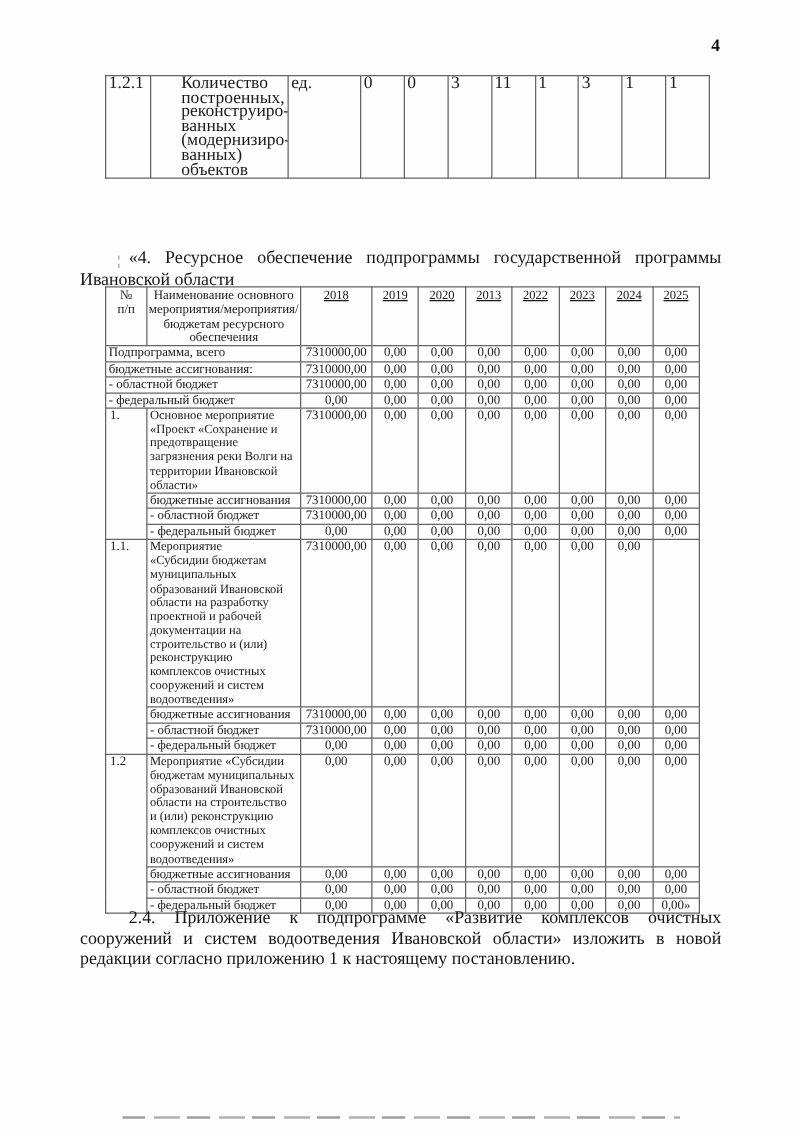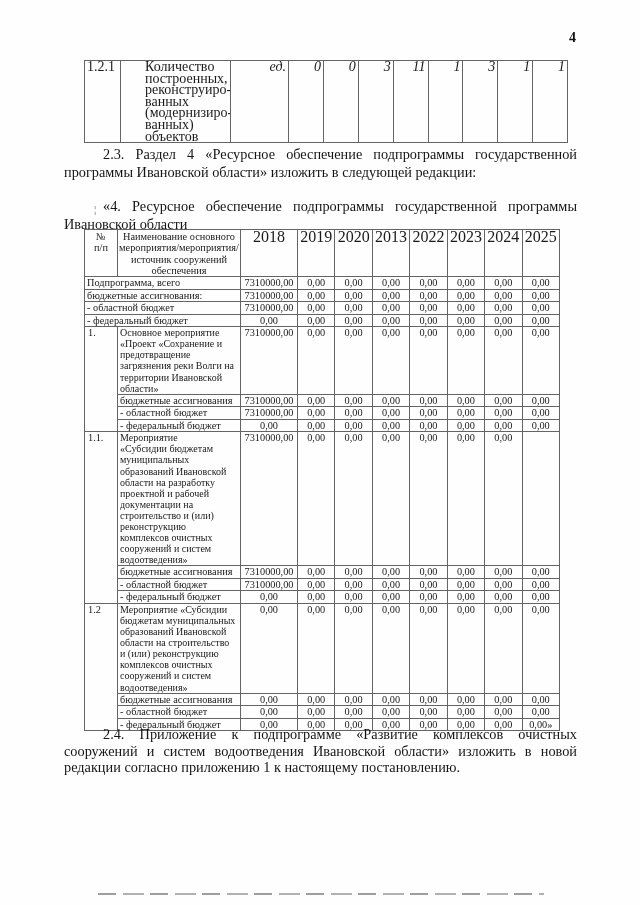--- a/index.html
+++ b/index.html
@@ -24,29 +24,29 @@
   table.tbl td{
     border:1px solid #646464;
     vertical-align:top;
     padding:0 2px;
     overflow:hidden;
   }
   
   #indicator-table{left:84px;top:60px;width:484px;}
   #indicator-table td{font-size:14px;line-height:11.6px;}
   #indicator-table .pre{white-space:pre-line;padding-left:24px;}
-  #indicator-table .ctr{text-align:right;font-style:italic;}
+  #indicator-table .ctr{text-align:left;}
   
   #resource-table{left:84px;top:229px;width:476px;}
   #resource-table td{font-size:10.3px;line-height:11.5px;}
   #resource-table td.hdr{
     text-align:center;white-space:pre-line;
     font-size:10.3px;line-height:11.3px;padding:1px 1px 0 1px;
   }
-  #resource-table td.yr{font-size:16px;line-height:12px;}
+  #resource-table td.yr{font-size:10px;line-height:12px;text-decoration:underline;}
   #resource-table td.namecell{
     white-space:pre-line;font-size:10px;line-height:11.1px;padding:0 1px 0 2px;
   }
   #resource-table td.numcell{font-size:10.3px;padding-left:3px;}
   #resource-table td.lbl{white-space:nowrap;margin-left:15px;}
   #resource-table td.val{text-align:center;}
   
   .para{
     position:absolute;left:64px;width:513px;
     font-size:14.3px;line-height:17.6px;
@@ -106,21 +106,20 @@
         <td class="ctr">3</td>
         <td class="ctr">11</td>
         <td class="ctr">1</td>
         <td class="ctr">3</td>
         <td class="ctr">1</td>
         <td class="ctr">1</td>
       </tr>
     </tbody>
   </table>
 
-  <div class="para" id="para-2-3">2.3. Раздел 4 «Ресурсное обеспечение подпрограммы государственной программы Ивановской области» изложить в следующей редакции:</div>
 
   <div class="para" id="heading-4">
     <span class="artifact-mark">¦</span>
     <span>«4. Ресурсное обеспечение подпрограммы государственной программы Ивановской области</span>
   </div>
 
   <table class="tbl" id="resource-table">
     <colgroup>
       <col style="width:33px">
         <col style="width:123px">
@@ -132,21 +131,21 @@
         <col>
         <col>
         <col>
     </colgroup>
     <tbody>
         <tr>
           <td class="hdr">№
 п/п</td>
           <td class="hdr">Наименование основного
 мероприятия/мероприятия/
-источник сооружений
+бюджетам ресурсного
 обеспечения</td>
           <td class="hdr yr">2018</td>
           <td class="hdr yr">2019</td>
           <td class="hdr yr">2020</td>
           <td class="hdr yr">2013</td>
           <td class="hdr yr">2022</td>
           <td class="hdr yr">2023</td>
           <td class="hdr yr">2024</td>
           <td class="hdr yr">2025</td>
         </tr>

